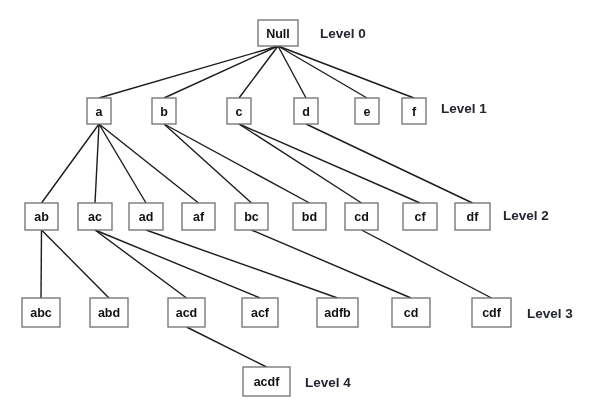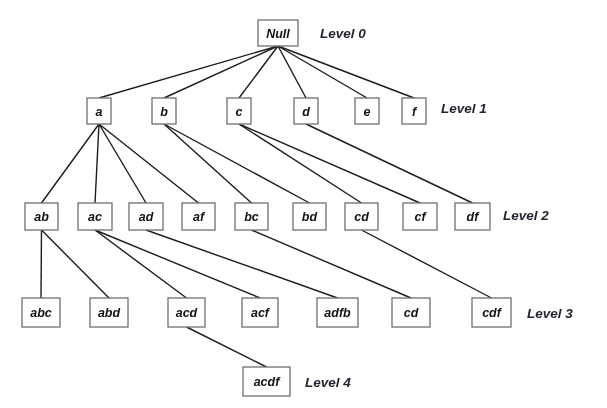--- a/index.html
+++ b/index.html
@@ -7,21 +7,20 @@
     padding: 0;
     background: #ffffff;
     font-family: "Liberation Sans", sans-serif;
   }
   .stage {
     position: relative;
     width: 607px;
     height: 408px;
     background: #ffffff;
     overflow: hidden;
-    font-style: italic;
   }
   svg text.node-label {
     font-family: "Liberation Sans", sans-serif;
     font-size: 12.5px;
     font-weight: bold;
   }
   svg text.level-label {
     font-family: "Liberation Sans", sans-serif;
     font-size: 13.5px;
     font-weight: bold;

